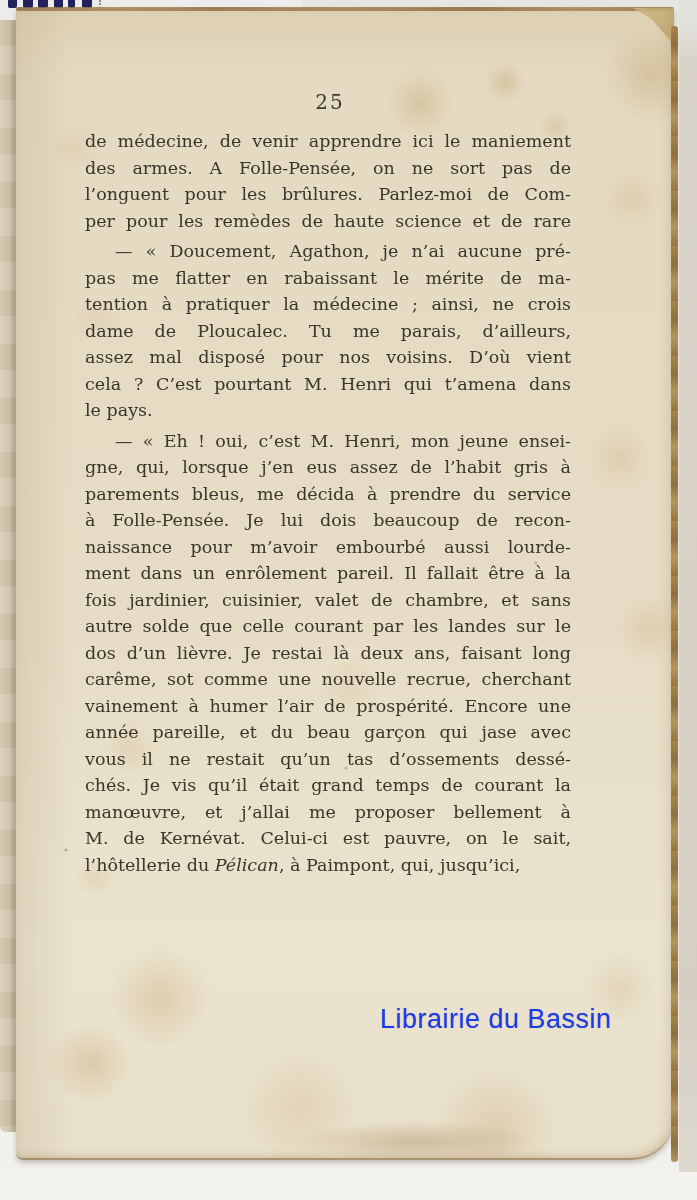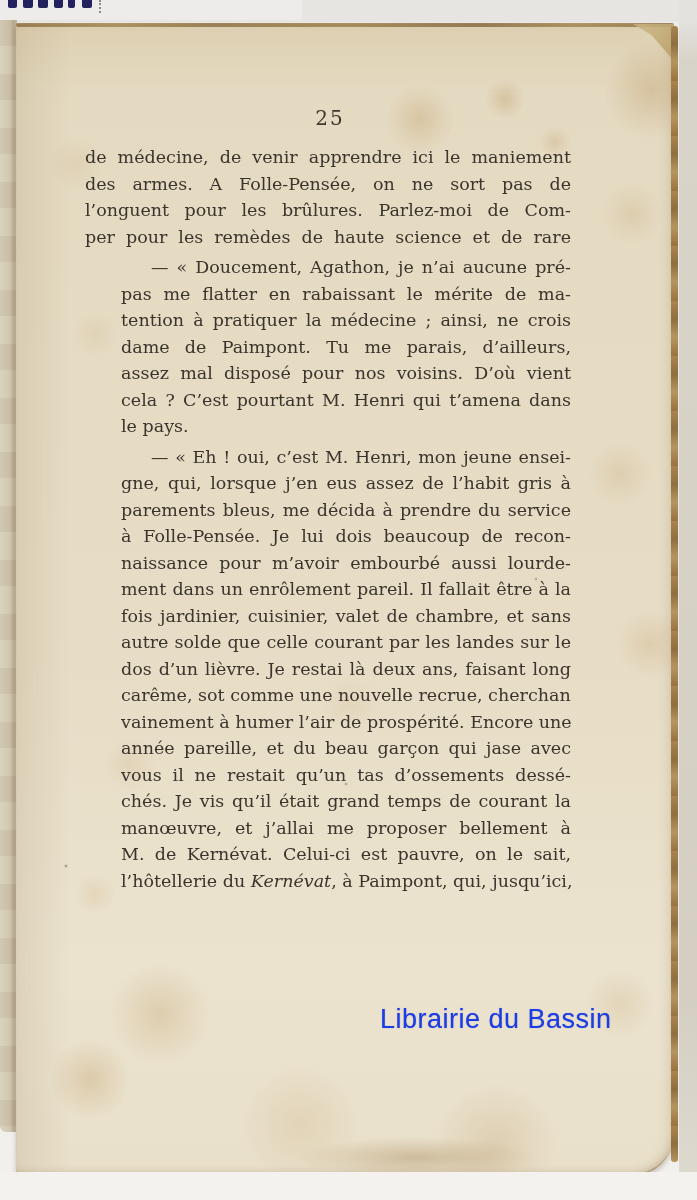--- a/index.html
+++ b/index.html
@@ -22,21 +22,21 @@
   .bottom-surface{position:absolute;left:0;top:1172px;width:697px;height:28px;background:#f3f2ef;}
 
   
   .left-strip{position:absolute;left:0;top:20px;width:17px;height:1112px;
     background:linear-gradient(90deg,#d9d0bb 0,#cfc5ae 55%,#b9ac90 82%,#c8bda4 100%);
     border-bottom-left-radius:6px;}
   .left-strip::after{content:"";position:absolute;inset:0;
     background:repeating-linear-gradient(180deg,rgba(120,100,70,.07) 0 26px,rgba(255,255,255,.05) 26px 54px);}
 
   
-  .page{position:absolute;left:16px;top:24px;width:658px;height:1150px;
+  .page{position:absolute;left:16px;top:8px;width:658px;height:1150px;
     background:
       linear-gradient(180deg,rgba(196,168,118,.20),rgba(196,168,118,0) 70px),
       linear-gradient(90deg,rgba(150,128,92,.16),rgba(150,128,92,0) 55px),
       linear-gradient(180deg,#e4dac1 0%,#e7ddc6 55%,#ebe3ce 82%,#e9e0ca 100%);
     border-radius:3px 5px 42px 7px;
     box-shadow:0 3px 5px rgba(90,70,40,.28), inset -9px 0 14px -7px rgba(140,110,70,.33), inset 0 -6px 10px -6px rgba(140,110,70,.30);
     border-bottom:2px solid rgba(128,98,58,.55);}
   .page-top-edge{position:absolute;left:0;top:-1px;width:100%;height:4px;
     background:linear-gradient(90deg,#8d6c3e,#a4834f 15%,#8d6c3e 30%,#9c7c49 50%,#86653a 70%,#a4834f 85%,#8d6c3e);
     opacity:.8;border-radius:2px;filter:blur(.4px);}
@@ -72,21 +72,21 @@
   .deckle-right{position:absolute;left:671px;top:26px;width:7px;height:1136px;
     background:repeating-linear-gradient(180deg,#a8854f 0,#8f6f3f 18px,#b5955f 36px,#97743f 55px);
     border-radius:3px;filter:blur(.3px);}
 
   
   .page-number{position:absolute;left:282px;top:82px;width:64px;text-align:center;
     font-size:20px;letter-spacing:2px;color:#3e382f;}
   .text-block{position:absolute;left:69px;top:120px;width:486px;color:var(--ink,#3a342c);
     font-size:17.5px;line-height:26.5px;}
   .para{margin:0;}
-  .para.indent{margin-top:4px;margin-left:36px;}
+  .para.indent{margin-top:4px;}
   .pline{text-align:justify;text-align-last:justify;white-space:nowrap;overflow:hidden;height:26.5px;}
   .pline.lastline{text-align-last:left;}
   .pline.firstline{padding-left:30px;}
   .ital{font-style:italic;}
 
   .watermark{position:absolute;left:380px;top:1004px;
     font-family:"Liberation Sans",sans-serif;font-size:27px;font-weight:400;letter-spacing:.5px;
     color:var(--watermark-blue,#1c3ce5);text-shadow:0 0 1px rgba(25,45,190,.45);}
 </style>
 </head>
@@ -119,21 +119,21 @@
         <div class="para">
           <div class="pline">de médecine, de venir apprendre ici le maniement</div>
           <div class="pline">des armes. A Folle-Pensée, on ne sort pas de</div>
           <div class="pline">l’onguent pour les brûlures. Parlez-moi de Com-</div>
           <div class="pline">per pour les remèdes de haute science et de rare</div>
         </div>
         <div class="para indent">
           <div class="pline firstline">— « Doucement, Agathon, je n’ai aucune pré-</div>
           <div class="pline">pas me flatter en rabaissant le mérite de ma-</div>
           <div class="pline">tention à pratiquer la médecine ; ainsi, ne crois</div>
-          <div class="pline">dame de Paimpont. Tu me parais, d’ailleurs,</div>
+          <div class="pline">dame de Ploucalec. Tu me parais, d’ailleurs,</div>
           <div class="pline">assez mal disposé pour nos voisins. D’où vient</div>
           <div class="pline">cela ? C’est pourtant M. Henri qui t’amena dans</div>
           <div class="pline lastline">le pays.</div>
         </div>
         <div class="para indent">
           <div class="pline firstline">— « Eh ! oui, c’est M. Henri, mon jeune ensei-</div>
           <div class="pline">gne, qui, lorsque j’en eus assez de l’habit gris à</div>
           <div class="pline">parements bleus, me décida à prendre du service</div>
           <div class="pline">à Folle-Pensée. Je lui dois beaucoup de recon-</div>
           <div class="pline">naissance pour m’avoir embourbé aussi lourde-</div>
@@ -141,21 +141,21 @@
           <div class="pline">fois jardinier, cuisinier, valet de chambre, et sans</div>
           <div class="pline">autre solde que celle courant par les landes sur le</div>
           <div class="pline">dos d’un lièvre. Je restai là deux ans, faisant long</div>
           <div class="pline">carême, sot comme une nouvelle recrue, cherchant</div>
           <div class="pline">vainement à humer l’air de prospérité. Encore une</div>
           <div class="pline">année pareille, et du beau garçon qui jase avec</div>
           <div class="pline">vous il ne restait qu’un tas d’ossements dessé-</div>
           <div class="pline">chés. Je vis qu’il était grand temps de courant la</div>
           <div class="pline">manœuvre, et j’allai me proposer bellement à</div>
           <div class="pline">M. de Kernévat. Celui-ci est pauvre, on le sait,</div>
-          <div class="pline lastline"><span>l’hôtellerie du </span><span class="ital">Kernévat</span><span>, à Paimpont, qui, jusqu’ici,</span></div>
+          <div class="pline lastline"><span>l’hôtellerie du </span><span class="ital">Pélican</span><span>, à Paimpont, qui, jusqu’ici,</span></div>
         </div>
       </div>
   </div>
 
   <div class="deckle-right"></div>
   <div class="outer-right"></div>
   <div class="bottom-surface"></div>
 
   <div class="watermark">Librairie du Bassin</div>
 

